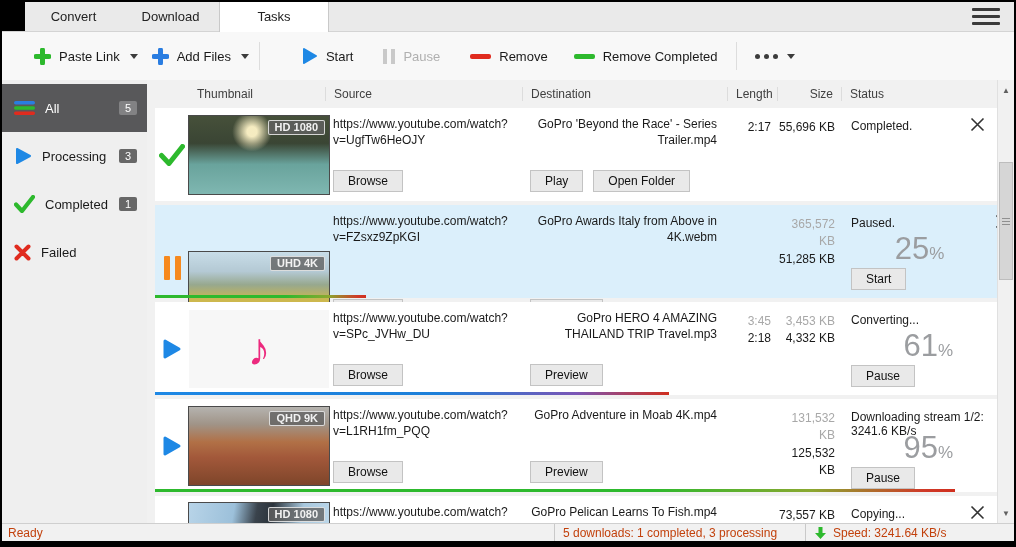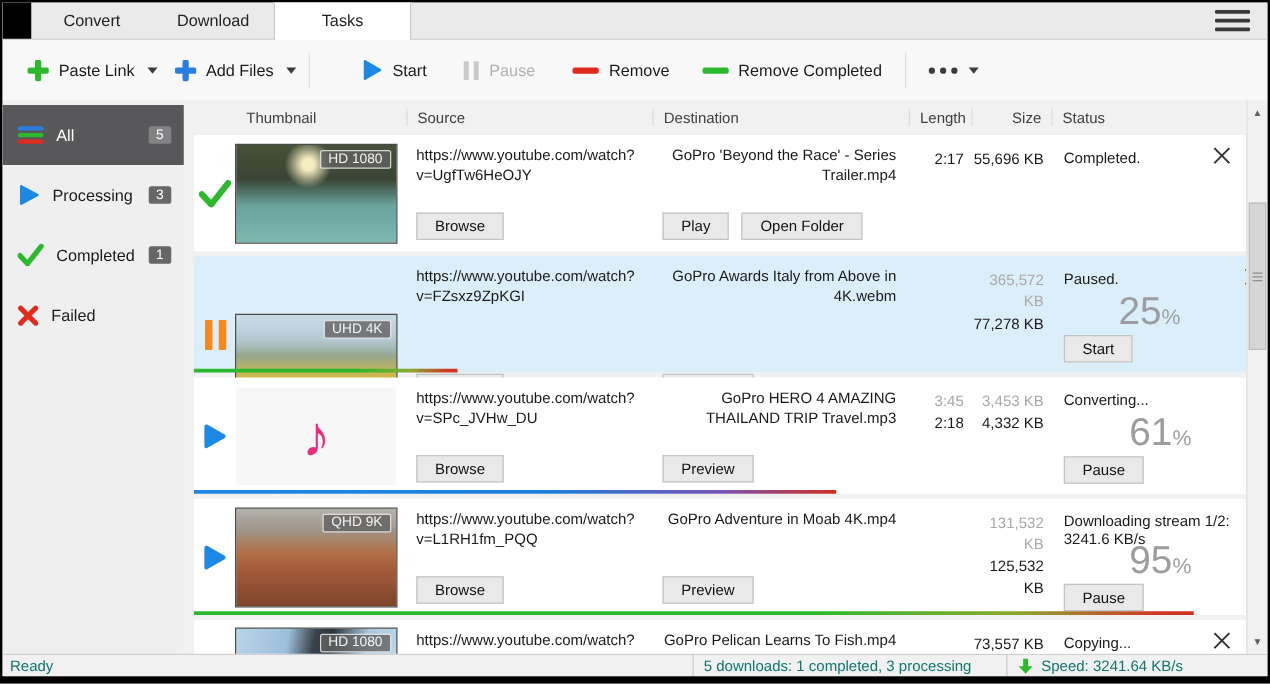--- a/index.html
+++ b/index.html
@@ -9,21 +9,21 @@
 
   
   .tabstrip { height:30px; background:#eaeaea; display:flex; align-items:flex-end; border-bottom:1px solid #d4d4d4; flex:none; }
   .tab-lead { width:23px; height:30px; background:#000; flex:none; }
   .tab { width:97px; text-align:center; font-size:13px; color:#222; padding:7px 0; cursor:default; }
   .tab.active { width:110px; background:#fff; border:1px solid #c9c9c9; border-bottom:none; margin-bottom:-1px; padding:7px 0 8px 0; }
   .hamburger { margin-left:auto; margin-right:14px; align-self:center; display:flex; flex-direction:column; gap:4px; }
   .hamburger span { width:28px; height:3px; background:#3a3a3a; border-radius:1px; }
 
   
-  .toolbar { height:48px; background:#f8f8f8; display:flex; align-items:center; padding-left:12px; flex:none;text-align:center; }
+  .toolbar { height:48px; background:#f8f8f8; display:flex; align-items:center; padding-left:24px; flex:none;text-align:center; }
   .tbtn { display:flex; align-items:center; gap:8px; padding:6px 8px; font-size:13px; color:#1a1a1a; }
   .tbtn.disabled { color:#b0b0b0; }
   .caret { width:0; height:0; border-left:4px solid transparent; border-right:4px solid transparent; border-top:5px solid #3c3c3c; margin-left:2px; }
   .tsep { width:1px; height:28px; background:#ddd; margin:0 10px; }
   .dash { width:21px; height:5px; border-radius:2px; }
   .dots { display:flex; gap:4px; align-items:center; }
   .dots i { width:5px; height:5px; border-radius:50%; background:#3c3c3c; }
 
   
   .content { flex:1; display:flex; min-height:0; }
@@ -39,21 +39,21 @@
   .thead { height:28px; align-items:center; color:#404040; font-size:12px; flex:none; }
   .thead .hc { padding:0 8px; }
   .thead .hc.bl { border-left:1px solid #dcdcdc; }
   .thead .r { text-align:right; }
   .rows { flex:1; display:flex; flex-direction:column; gap:4px; overflow:hidden; }
   .row { position:relative; background:#fff; height:93px; flex:none; }
   .row.selected { background:#dbeffb; }
 
   .c-icon { display:flex; align-items:center; justify-content:center; }
   .c-thumb { display:flex; align-items:center; }
-  .thumb { width:128px; height:78px; position:relative; outline:1px solid #4a4a4a; flex:none; }
+  .thumb { width:140px; height:78px; position:relative; outline:1px solid #4a4a4a; flex:none;font-weight:bold; }
   .thumb.audio { outline:none; background:#f7f7f7; display:flex; align-items:center; justify-content:center; }
   .note { color:#ec2a7e; font-size:46px; line-height:1; }
   .qbadge { position:absolute; top:4px; right:4px; background:rgba(98,98,98,.8); border:1px solid rgba(255,255,255,.75); color:#f2f2f2; font-size:11px; padding:0 6px 1px 6px; border-radius:2px; }
   .t1 { background:radial-gradient(circle at 45% 20%, rgba(255,244,200,.95) 0 5%, rgba(255,244,200,0) 20%), linear-gradient(180deg,#46503a 0%,#3a4534 35%,#69a39c 62%,#7fb7b1 100%); }
   .t2 { background:linear-gradient(180deg,#c8dde8 0%,#b4c9d4 25%,#97a88e 42%,#cdb84e 62%,#d3b945 80%,#b99a35 100%);margin-top:47px; }
   .t4 { background:linear-gradient(180deg,#b5b3af 0%,#a09488 22%,#b17046 45%,#a2583a 65%,#7e452a 100%); }
   .t5 { background:linear-gradient(100deg,#b8d4e8 0%,#9cc0da 30%,#3a434c 45%,#2c343c 55%,#a8c8de 75%,#c2dcee 100%); }
 
   .c-source,.c-dest { padding:9px 10px 9px 8px; display:flex; flex-direction:column; justify-content:space-between; font-size:12px; color:#1a1a1a; min-width:0; }
   .url,.fname { line-height:1.3; word-break:break-all; }
@@ -73,21 +73,21 @@
   .pg-blue  { background:linear-gradient(90deg,#1e88e5 0%,#1c7fd9 55%,#7a55b5 82%,#d02f1e 100%); }
 
   
   .scrollbar { width:17px; background:#f1f1f1; border-left:1px solid #e0e0e0; position:relative; flex:none; }
   .sb-arrow { position:absolute; left:0; width:16px; height:16px; display:flex; align-items:center; justify-content:center; color:#606060; font-size:8px; }
   .sb-up { top:2px; } .sb-down { bottom:2px; }
   .sb-thumb { position:absolute; left:1px; top:82px; width:14px; height:118px; background:#d6d6d6; border:1px solid #bdbdbd; display:flex; flex-direction:column; gap:2px; align-items:center; justify-content:center; }
   .sb-thumb i { width:8px; height:1px; background:#909090; }
 
   
-  .statusbar { height:18px; background:#f1f1f1; border-top:1px solid #cfcfcf; display:flex; align-items:center; font-size:12px; color:#0f766e; flex:none; }
+  .statusbar { height:18px; background:#f1f1f1; border-top:1px solid #cfcfcf; display:flex; align-items:center; font-size:12px; color:#c2410c; flex:none; }
   .sb-ready { flex:1; padding-left:6px; }
   .sb-sep { width:1px; height:100%; background:#c9c9c9; flex:none; }
   .sb-mid { width:250px; padding-left:8px; flex:none; }
   .sb-speed { width:208px; padding-left:8px; display:flex; align-items:center; gap:6px; flex:none; }
 </style>
 </head>
 <body>
 
 <div class="window">
   <div class="inner">
@@ -258,21 +258,21 @@
               </div>
               <div class="c-dest">
                 <div class="fname">GoPro Awards  Italy from Above in 4K.webm</div>
                 <div class="btn-row">
                     <button class="ui">Preview</button>
                   </div>
               </div>
               <div class="c-length"></div>
               <div class="c-size">
                 <div class="dim">365,572 KB</div>
-                <div>77,278 KB</div>
+                <div>51,285 KB</div>
               </div>
               <div class="c-status">
                 <div>Paused.</div>
                 <div class="pct"><b>25</b><span>%</span></div>
                 <div class="action"><button class="ui">Start</button></div>
                 <div class="close"><svg width="15" height="15" viewBox="0 0 15 15">
                       <path d="M1.5 1.5 L13.5 13.5 M13.5 1.5 L1.5 13.5" stroke="#333" stroke-width="1.6"></path>
                     </svg></div>
               </div>
               <div class="progress pg-green" style="width: 25%;"></div>

